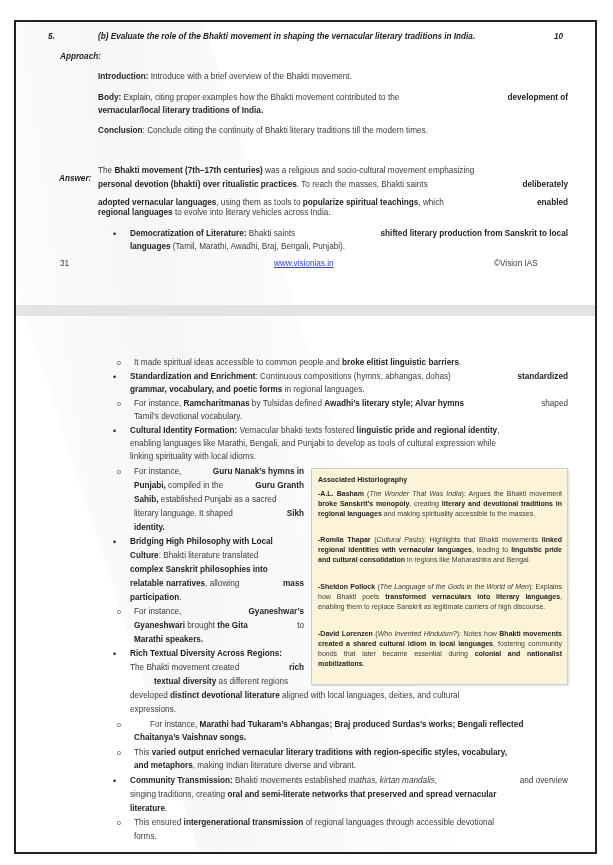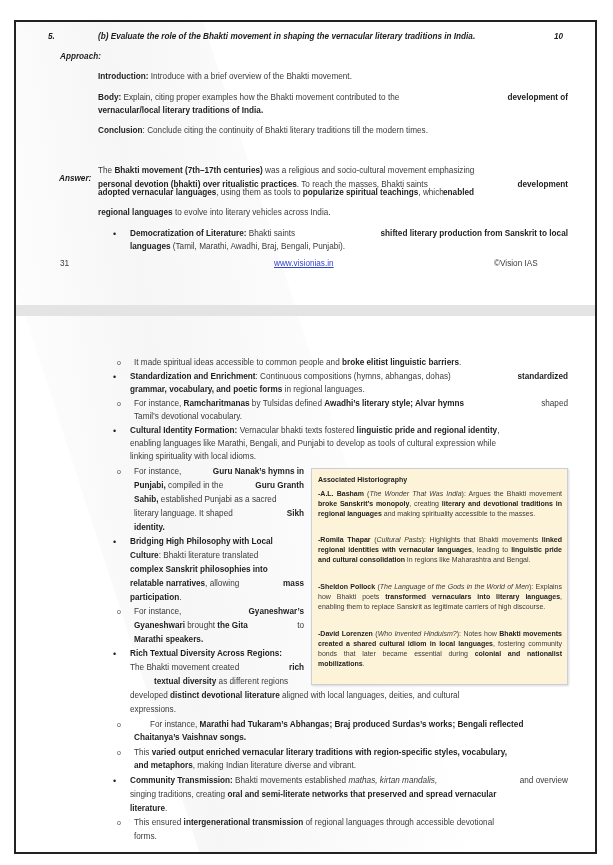--- a/index.html
+++ b/index.html
@@ -34,22 +34,22 @@
   <div class="t bi" style="left:538px;top:9px;">10</div>
 
   <div class="t bi" style="left:44px;top:29px;">Approach:</div>
   <div class="t" style="left:82px;top:49px;"><b>Introduction:</b><span> Introduce with a brief overview of the Bhakti movement.</span></div>
   <div class="t" style="left:82px;top:70px;width:470px;"><b>Body:</b><span> Explain, citing proper examples how the Bhakti movement contributed to the </span><b style="position:absolute;right:0;">development of</b></div>
   <div class="t" style="left:82px;top:83px;"><b>vernacular/local literary traditions of India.</b></div>
   <div class="t" style="left:82px;top:103px;"><b>Conclusion</b><span>: Conclude citing the continuity of Bhakti literary traditions till the modern times.</span></div>
 
   <div class="t bi" style="left:43px;top:123px;margin-top:28px;">Answer:</div>
   <div class="t" style="left:82px;top:143px;width:470px;"><span>The </span><b>Bhakti movement (7th–17th centuries)</b><span> was a religious and socio-cultural movement emphasizing</span></div>
-  <div class="t" style="left:82px;top:157px;width:470px;"><b>personal devotion (bhakti) over ritualistic practices</b><span>. To reach the masses, Bhakti saints </span><b style="position:absolute;right:0;">development</b></div>
-  <div class="t" style="left:82px;top:165px;width:376px;"><b>adopted vernacular languages</b><span>, using them as tools to </span><b>popularize spiritual teachings</b><span>, which </span><b style="position:absolute;right:0;">enabled</b></div>
+  <div class="t" style="left:82px;top:157px;width:470px;"><b>personal devotion (bhakti) over ritualistic practices</b><span>. To reach the masses, Bhakti saints </span><b style="position:absolute;right:0;">deliberately</b></div>
+  <div class="t" style="left:82px;top:175px;width:470px;"><b>adopted vernacular languages</b><span>, using them as tools to </span><b>popularize spiritual teachings</b><span>, which </span><b style="position:absolute;right:0;">enabled</b></div>
   <div class="t" style="left:82px;top:185px;"><b>regional languages</b><span> to evolve into literary vehicles across India.</span></div>
 
   <div class="bullet" style="left:97px;top:206px;">•</div>
   <div class="t" style="left:114px;top:206px;width:438px;"><b>Democratization of Literature:</b><span> Bhakti saints </span><b style="position:absolute;right:0;">shifted literary production from Sanskrit to local</b></div>
   <div class="t" style="left:114px;top:219px;text-align:center;"><b>languages</b><span> (Tamil, Marathi, Awadhi, Braj, Bengali, Punjabi).</span></div>
 
   <div class="t" style="left:44px;top:236px;">31</div>
   <a class="t link" style="left:258px;top:236px;">www.visionias.in</a>
   <div class="t" style="left:478px;top:236px;">©Vision IAS</div>
 

